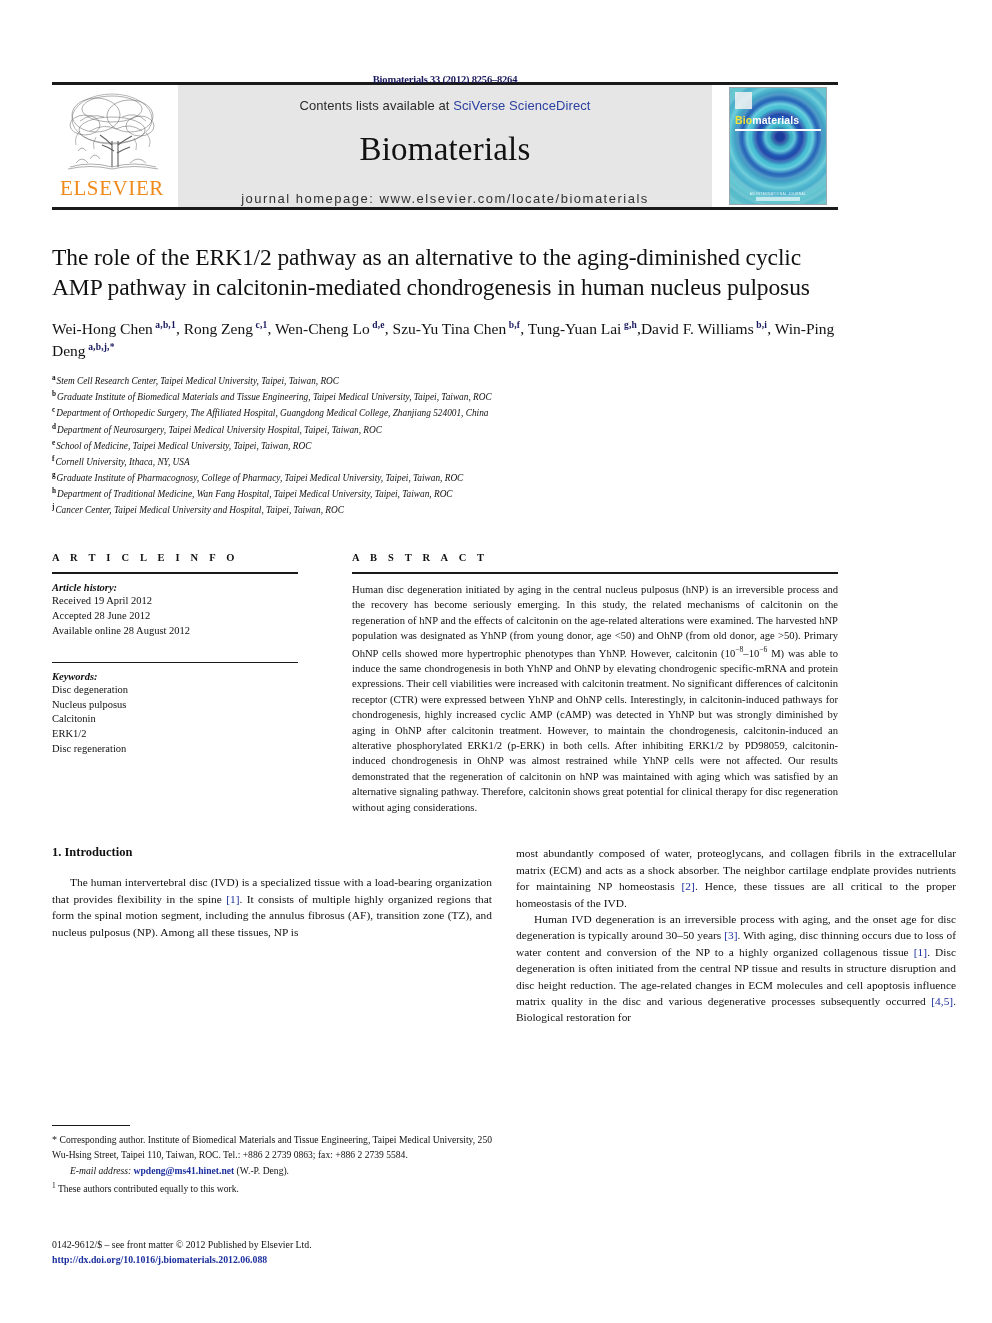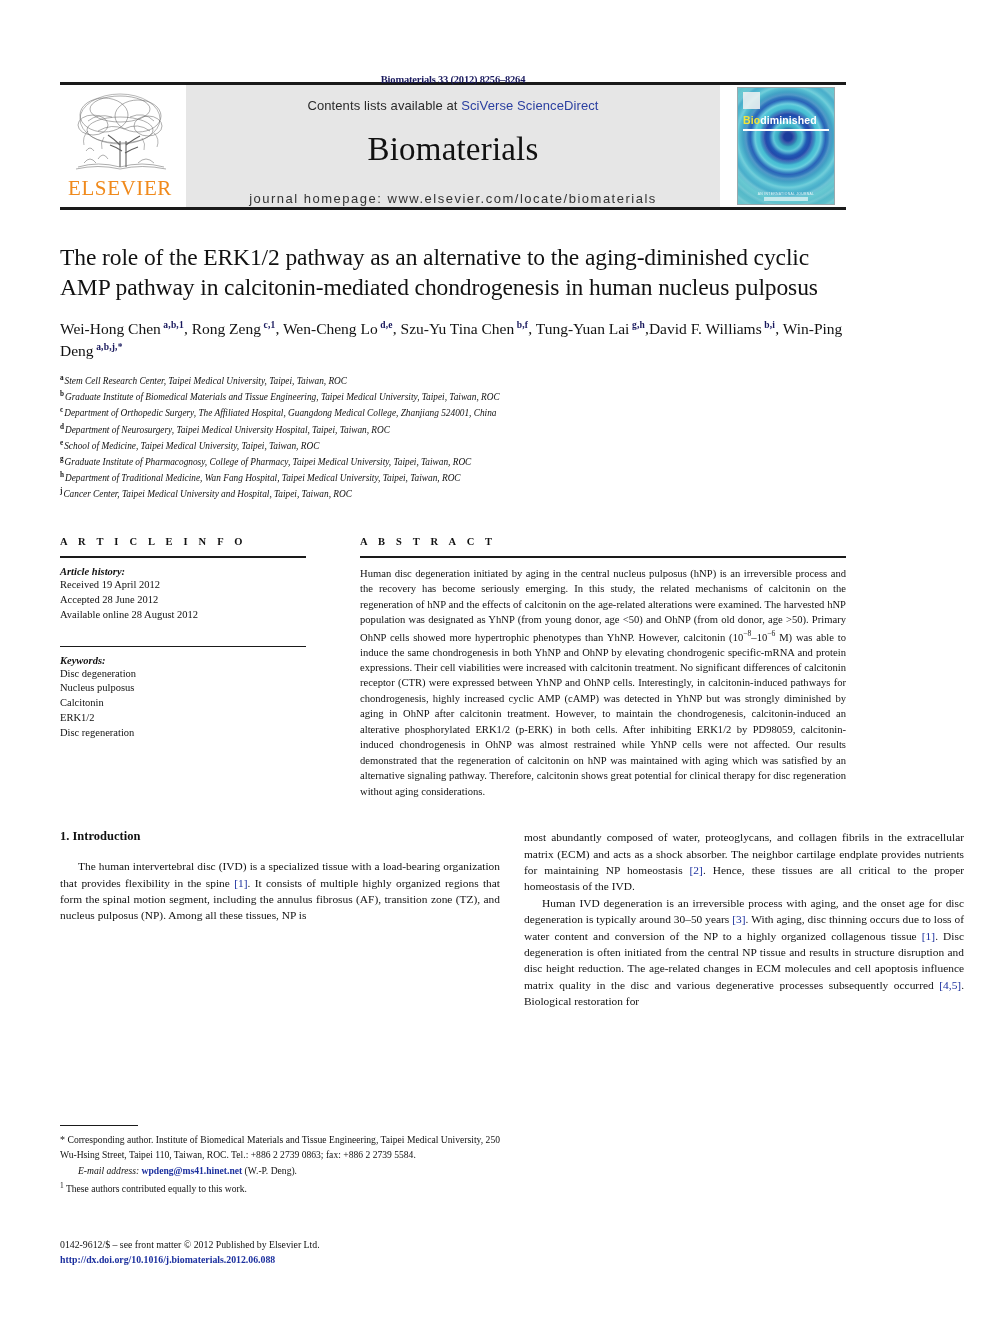--- a/index.html
+++ b/index.html
@@ -12,21 +12,21 @@
     width: 992px;
     height: 1323px;
     position: relative;
     font-family: "Liberation Serif", "DejaVu Serif", serif;
     color: #000000;
     overflow: hidden;
   }
 
   .page {
     position: absolute;
-    left: 16px; top: 0;
+    left: 8px; top: 0;
     width: 874px;
     height: 1323px;
     padding: 0 44px;
   }
 
   
   .running-head {
     text-align: center;
     font-size: 10.5px;
     font-weight: bold;
@@ -406,40 +406,41 @@
           <span>Contents lists available at </span><span class="sd-link">SciVerse ScienceDirect</span>
         </div>
         <div class="journal-title">Biomaterials</div>
         <div class="homepage-line">journal homepage: www.elsevier.com/locate/biomaterials</div>
       </div>
 
       <div class="cover-thumb">
         <div class="cover-art">
           <div class="cover-mask"></div>
           <div class="cover-els"></div>
-          <div class="cover-title"><span class="bio">Bio</span><span class="mat">diminished</span></div>
+          <div class="cover-title"><span class="bio">Bio</span><span class="mat">materials</span></div>
           <div class="cover-underline"></div>
           <div class="cover-footer">AN INTERNATIONAL JOURNAL</div>
           <div class="cover-footer-bar"></div>
         </div>
       </div>
     </div>
 
     <div class="rule-thick-bottom"></div>
   </div>
 
   <div class="title-block">
     <h1 class="paper-title">The role of the ERK1/2 pathway as an alternative to the aging-diminished cyclic AMP pathway in calcitonin-mediated chondrogenesis in human nucleus pulposus</h1>
     <div class="authors"><span>Wei-Hong Chen</span><sup> a,b,1</sup>, <span>Rong Zeng</span><sup> c,1</sup>, <span>Wen-Cheng Lo</span><sup> d,e</sup>, <span>Szu-Yu Tina Chen</span><sup> b,f</sup>, <span>Tung-Yuan Lai</span><sup> g,h</sup>,<span>David F. Williams</span><sup> b,i</sup>, <span>Win-Ping Deng</span><sup> a,b,j,*</sup></div>
     <div class="affiliations">
         <div class="aff-line"><sup>a</sup><span>Stem Cell Research Center, Taipei Medical University, Taipei, Taiwan, ROC</span></div>
         <div class="aff-line"><sup>b</sup><span>Graduate Institute of Biomedical Materials and Tissue Engineering, Taipei Medical University, Taipei, Taiwan, ROC</span></div>
         <div class="aff-line"><sup>c</sup><span>Department of Orthopedic Surgery, The Affiliated Hospital, Guangdong Medical College, Zhanjiang 524001, China</span></div>
         <div class="aff-line"><sup>d</sup><span>Department of Neurosurgery, Taipei Medical University Hospital, Taipei, Taiwan, ROC</span></div>
         <div class="aff-line"><sup>e</sup><span>School of Medicine, Taipei Medical University, Taipei, Taiwan, ROC</span></div>
+        <div class="aff-line"><sup>f</sup><span>Cornell University, Ithaca, NY, USA</span></div>
         <div class="aff-line"><sup>g</sup><span>Graduate Institute of Pharmacognosy, College of Pharmacy, Taipei Medical University, Taipei, Taiwan, ROC</span></div>
         <div class="aff-line"><sup>h</sup><span>Department of Traditional Medicine, Wan Fang Hospital, Taipei Medical University, Taipei, Taiwan, ROC</span></div>
         <div class="aff-line"><sup>j</sup><span>Cancer Center, Taipei Medical University and Hospital, Taipei, Taiwan, ROC</span></div>
       </div>
   </div>
 
   <div class="info-abstract">
     <div class="col-info">
       <div class="sec-head">A R T I C L E   I N F O</div>
       <div class="hr-rule"></div>

